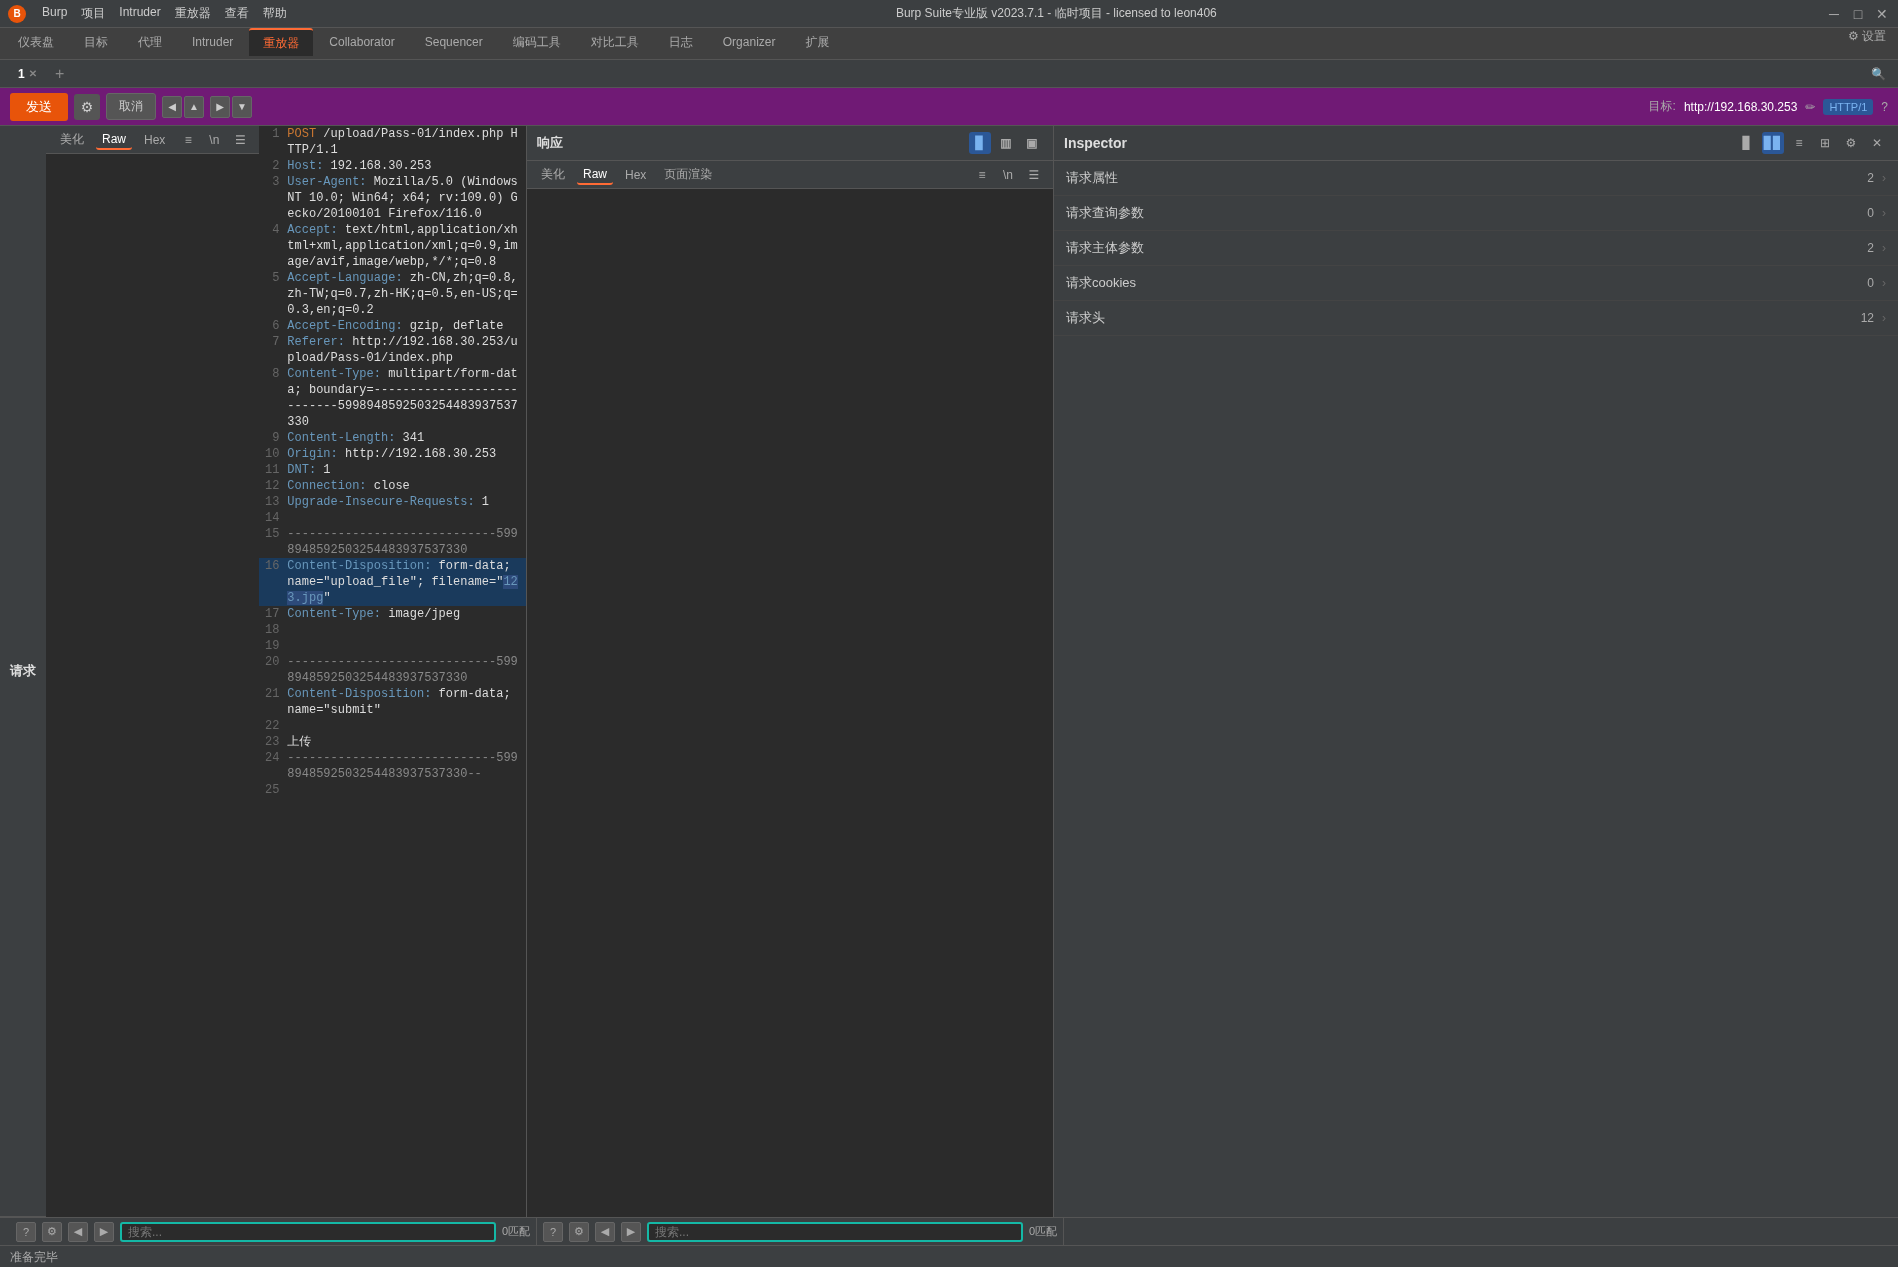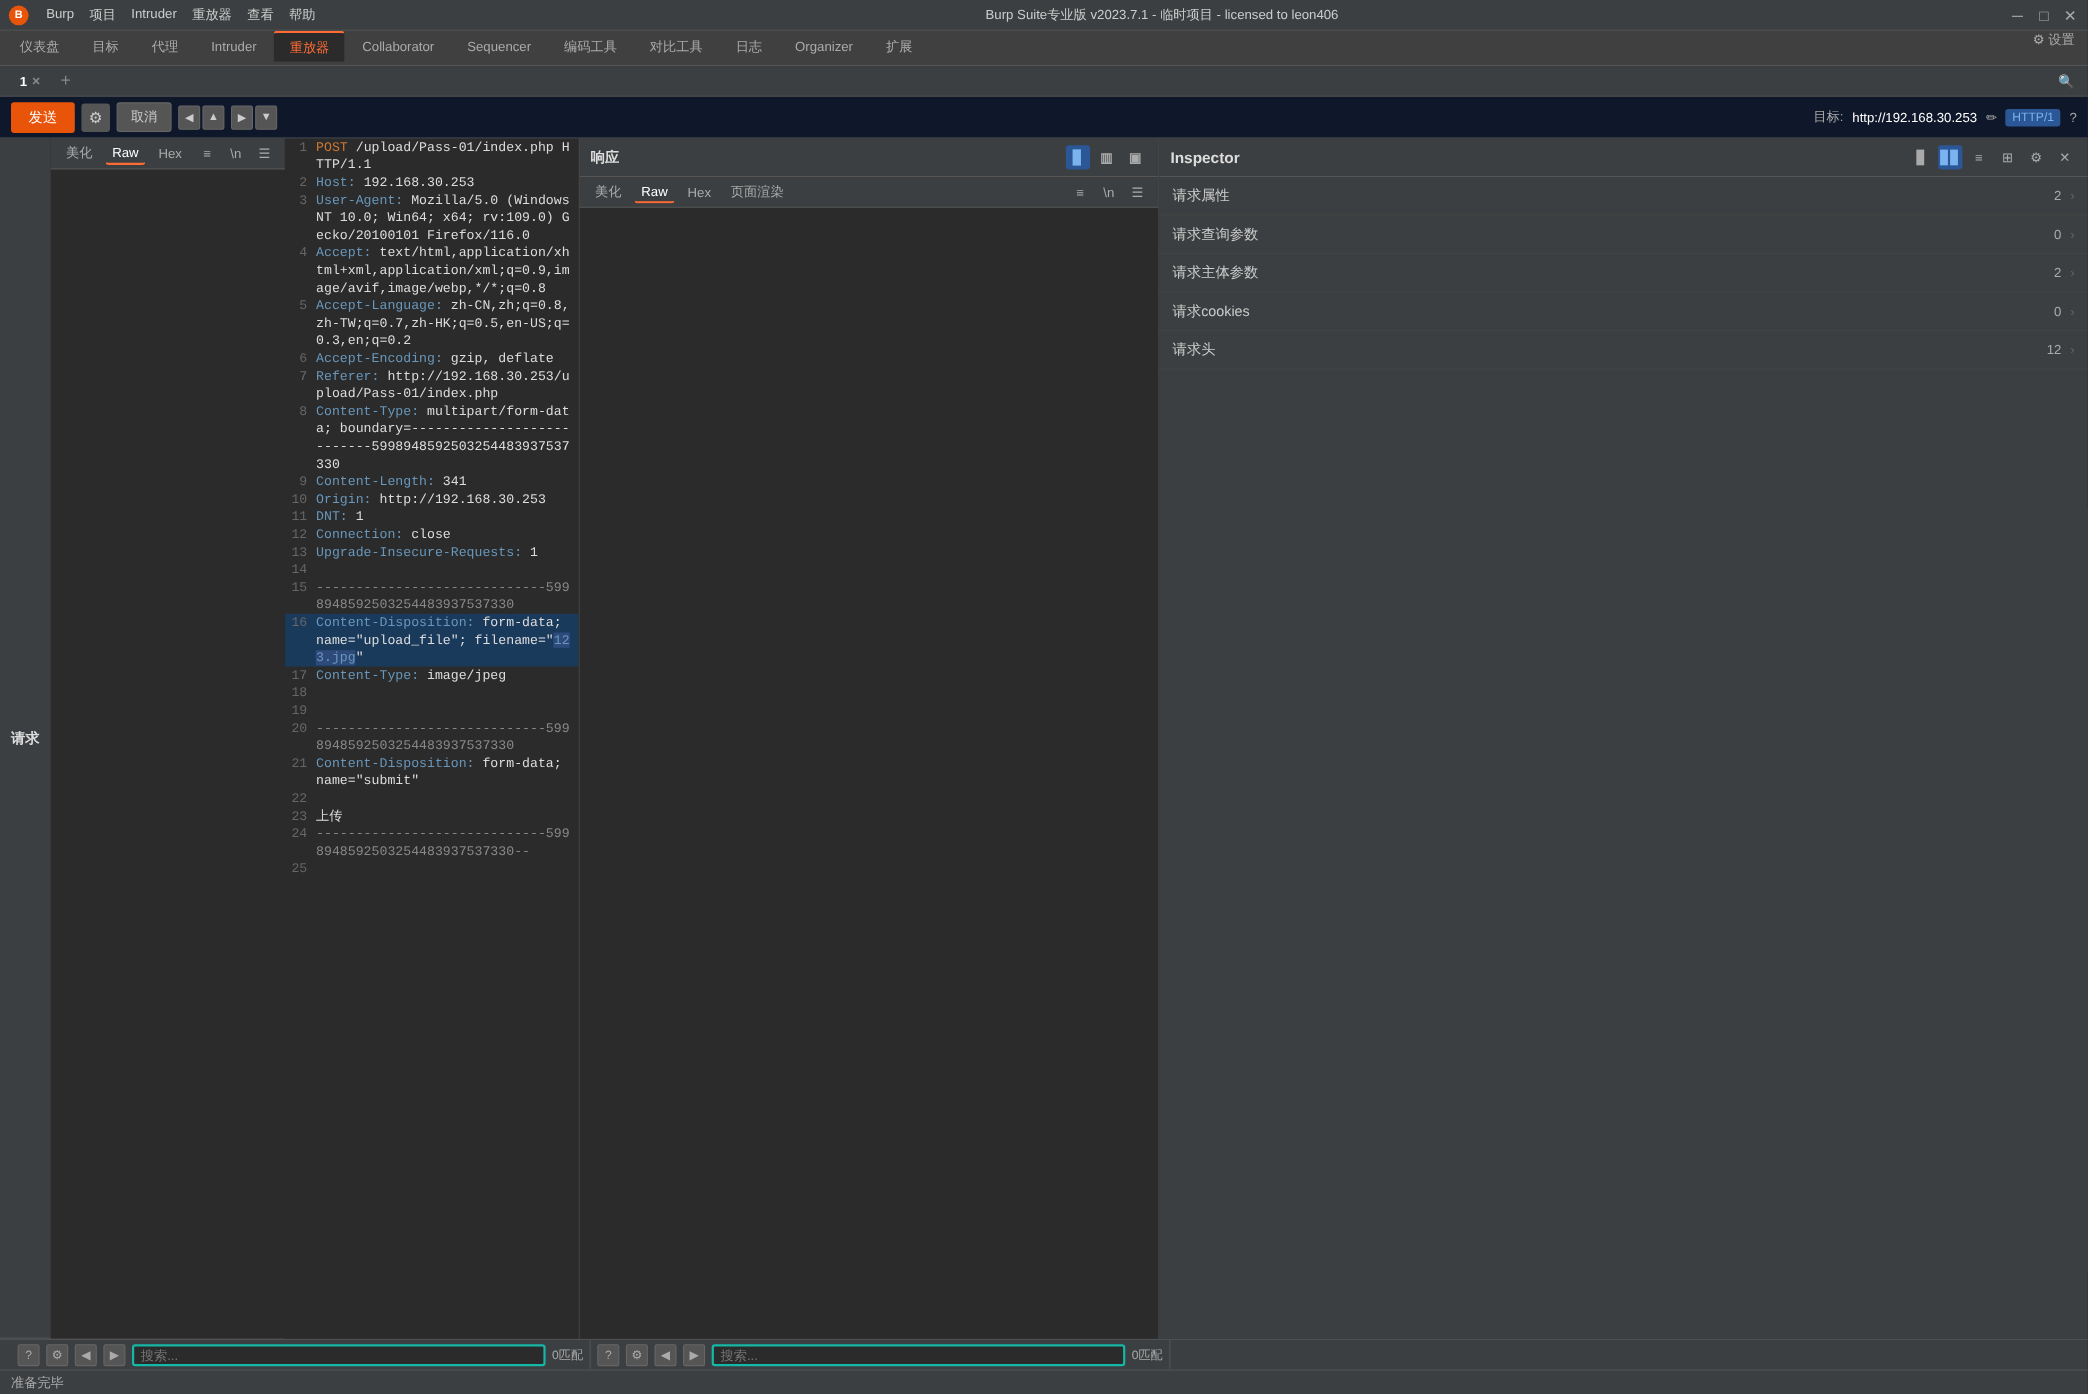--- a/index.html
+++ b/index.html
@@ -65,21 +65,21 @@
       display: flex;
       align-items: center;
       border-radius: 3px;
     }
     .sub-tab.active-num { color: #fff; font-weight: bold; }
     .close-x { color: #888; font-size: 10px; margin-left: 4px; cursor: pointer; }
     .add-tab { color: #888; font-size: 16px; cursor: pointer; margin-left: 4px; }
 
     
     #toolbar {
-      background: #0f172a;
+      background: #701a75;
       display: flex;
       align-items: center;
       height: 38px;
       padding: 0 10px;
       gap: 6px;
       border-bottom: 1px solid #555;
     }
     .send-btn {
       background: #e8540a;
       color: white;

